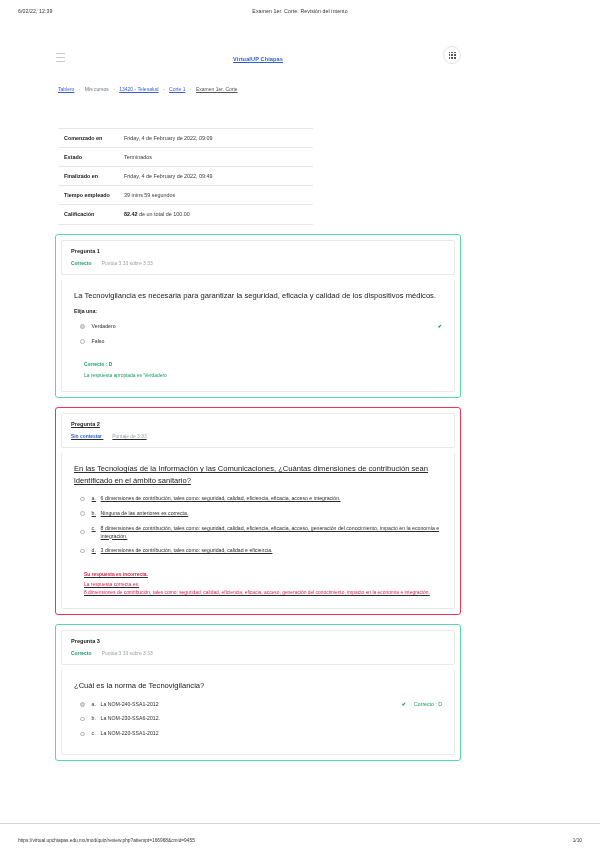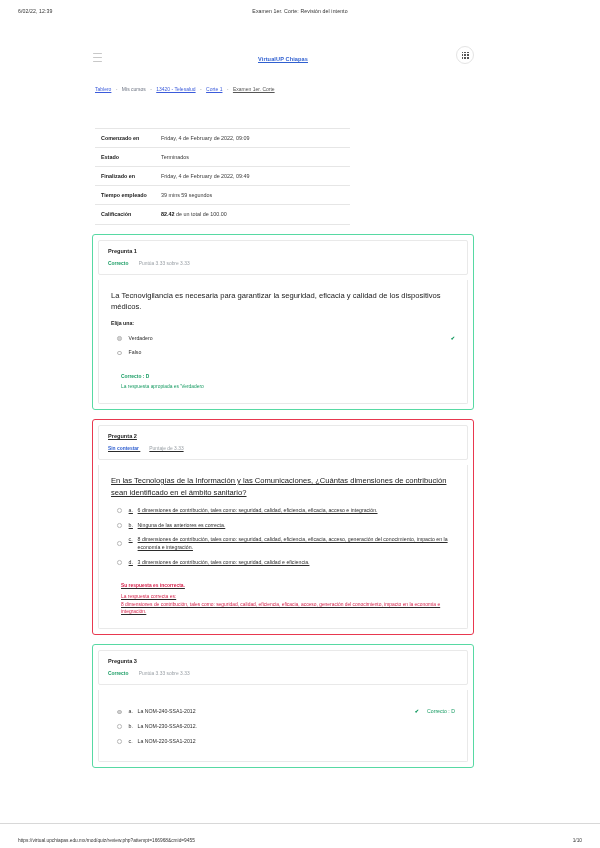--- a/index.html
+++ b/index.html
@@ -28,21 +28,21 @@
     font-size: 4.8px; color: #333;
   }
   .print-foot .pf-url { position: absolute; left: 18px; top: 0; }
   .print-foot .pf-page { position: absolute; right: 18px; top: 0; }
   .foot-rule {
     position: absolute; bottom: 24px; left: 0; width: 100%;
     border-top: 0.5px solid #d8d8d8;
   }
 
   
-  .page { position: absolute; top: 44px; left: 13px; width: 516px; padding-left: 24px; }
+  .page { position: absolute; top: 44px; left: 0; width: 516px; }
 
   
   .navbar {
     position: relative; height: 30px;
     display: flex; align-items: center;
   }
   .nav-burger {
     position: absolute; left: 56px; top: 9px;
     width: 9px; height: 9px;
     display: flex; flex-direction: column; justify-content: space-between;
@@ -305,20 +305,21 @@
 
   <div class="qwrap correct">
     <div class="qhead">
       <div class="qno">Pregunta 3</div>
       <div class="qstate">
         <span class="st-ok">Correcto</span>
         <span class="st-pts">Puntúa 3.33 sobre 3.33</span>
       </div>
     </div>
     <div class="qbody">
+      <div class="qtext">¿Cuál es la norma de Tecnovigilancia?</div>
       <div class="opts">
         <div class="opt">
           <span class="radio sel"></span>
           <span class="letter">a.</span>
           <span class="otext">La NOM-240-SSA1-2012</span>
           <span class="tick">✔</span>
           <span class="inline-ok">Correcto : D</span>
         </div>
         <div class="opt">
           <span class="radio"></span>

